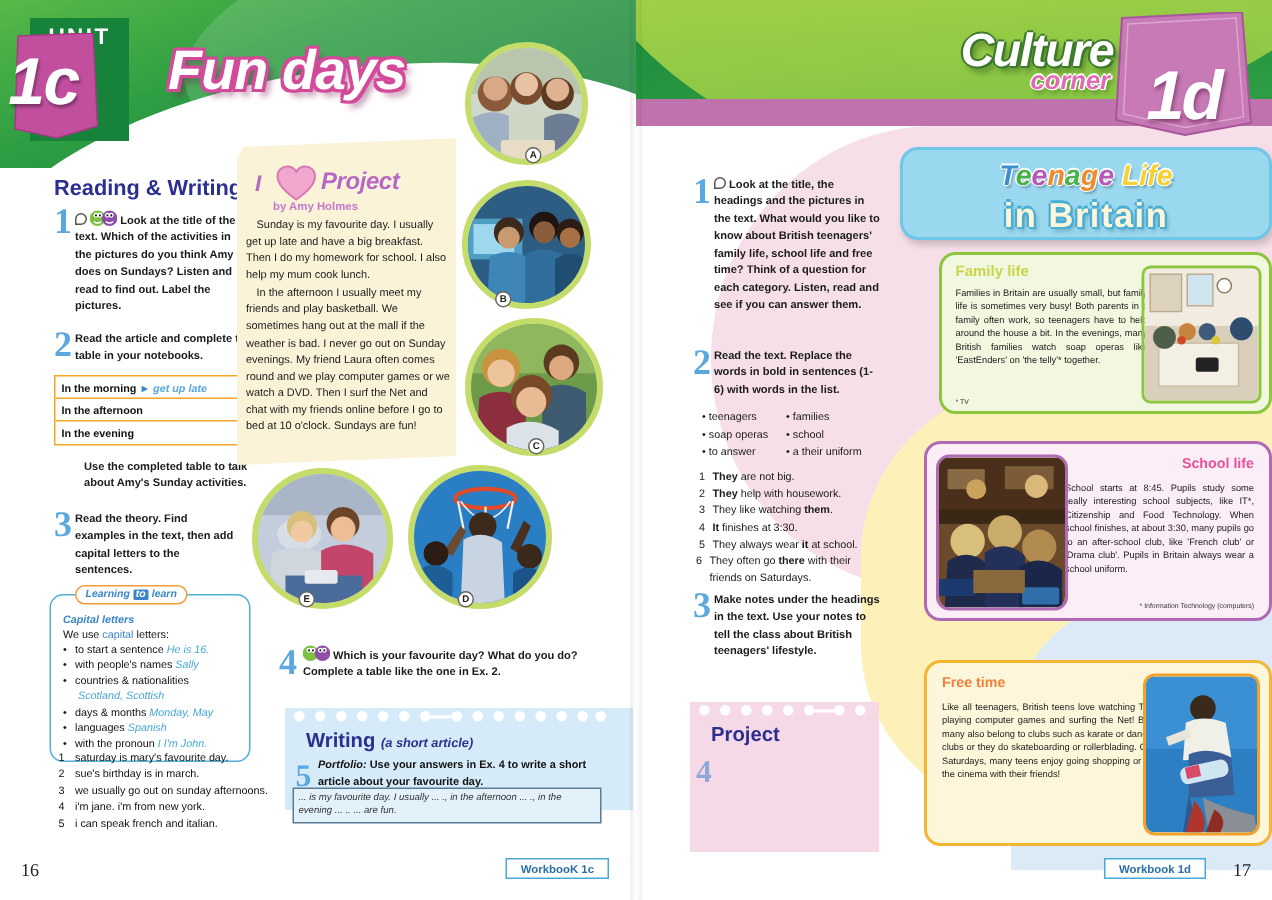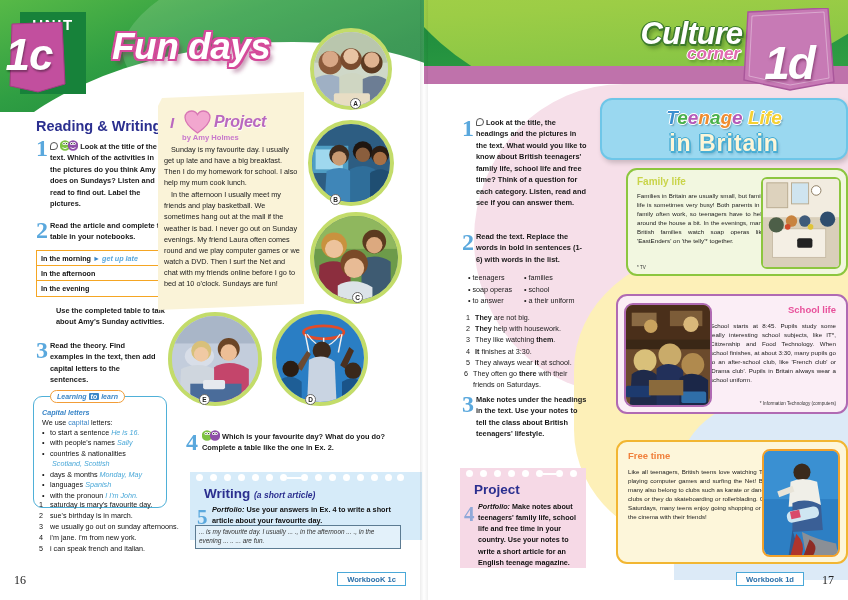--- a/index.html
+++ b/index.html
@@ -813,22 +813,19 @@
       <span class="dot" style="left:34px;"></span>
         <span class="dot" style="left:48px;"></span>
       <span class="dot" style="left:62px;"></span>
         <span class="dot" style="left:76px;"></span>
       <span class="dotline" style="left:83px; width:13px;"></span>
       <span class="dot" style="left:96px;"></span>
         <span class="dot" style="left:110px;"></span>
     </div>
     <div class="proj-h">Project</div>
     <div class="proj-num">4</div>
-    <div class="proj-body">
-      <i>Portfolio:</i><span> Make notes about teenagers' family life, school life and free time in your country. Use your notes to write a short article for an English teenage magazine.</span>
-    </div>
   </div>
 
   <div class="pageno" style="right:14px;">17</div>
   <div class="wbtag" style="right:44px;">Workbook 1d</div>
 </div>
 
 <div class="gutter"></div>
 
 </body></html>

